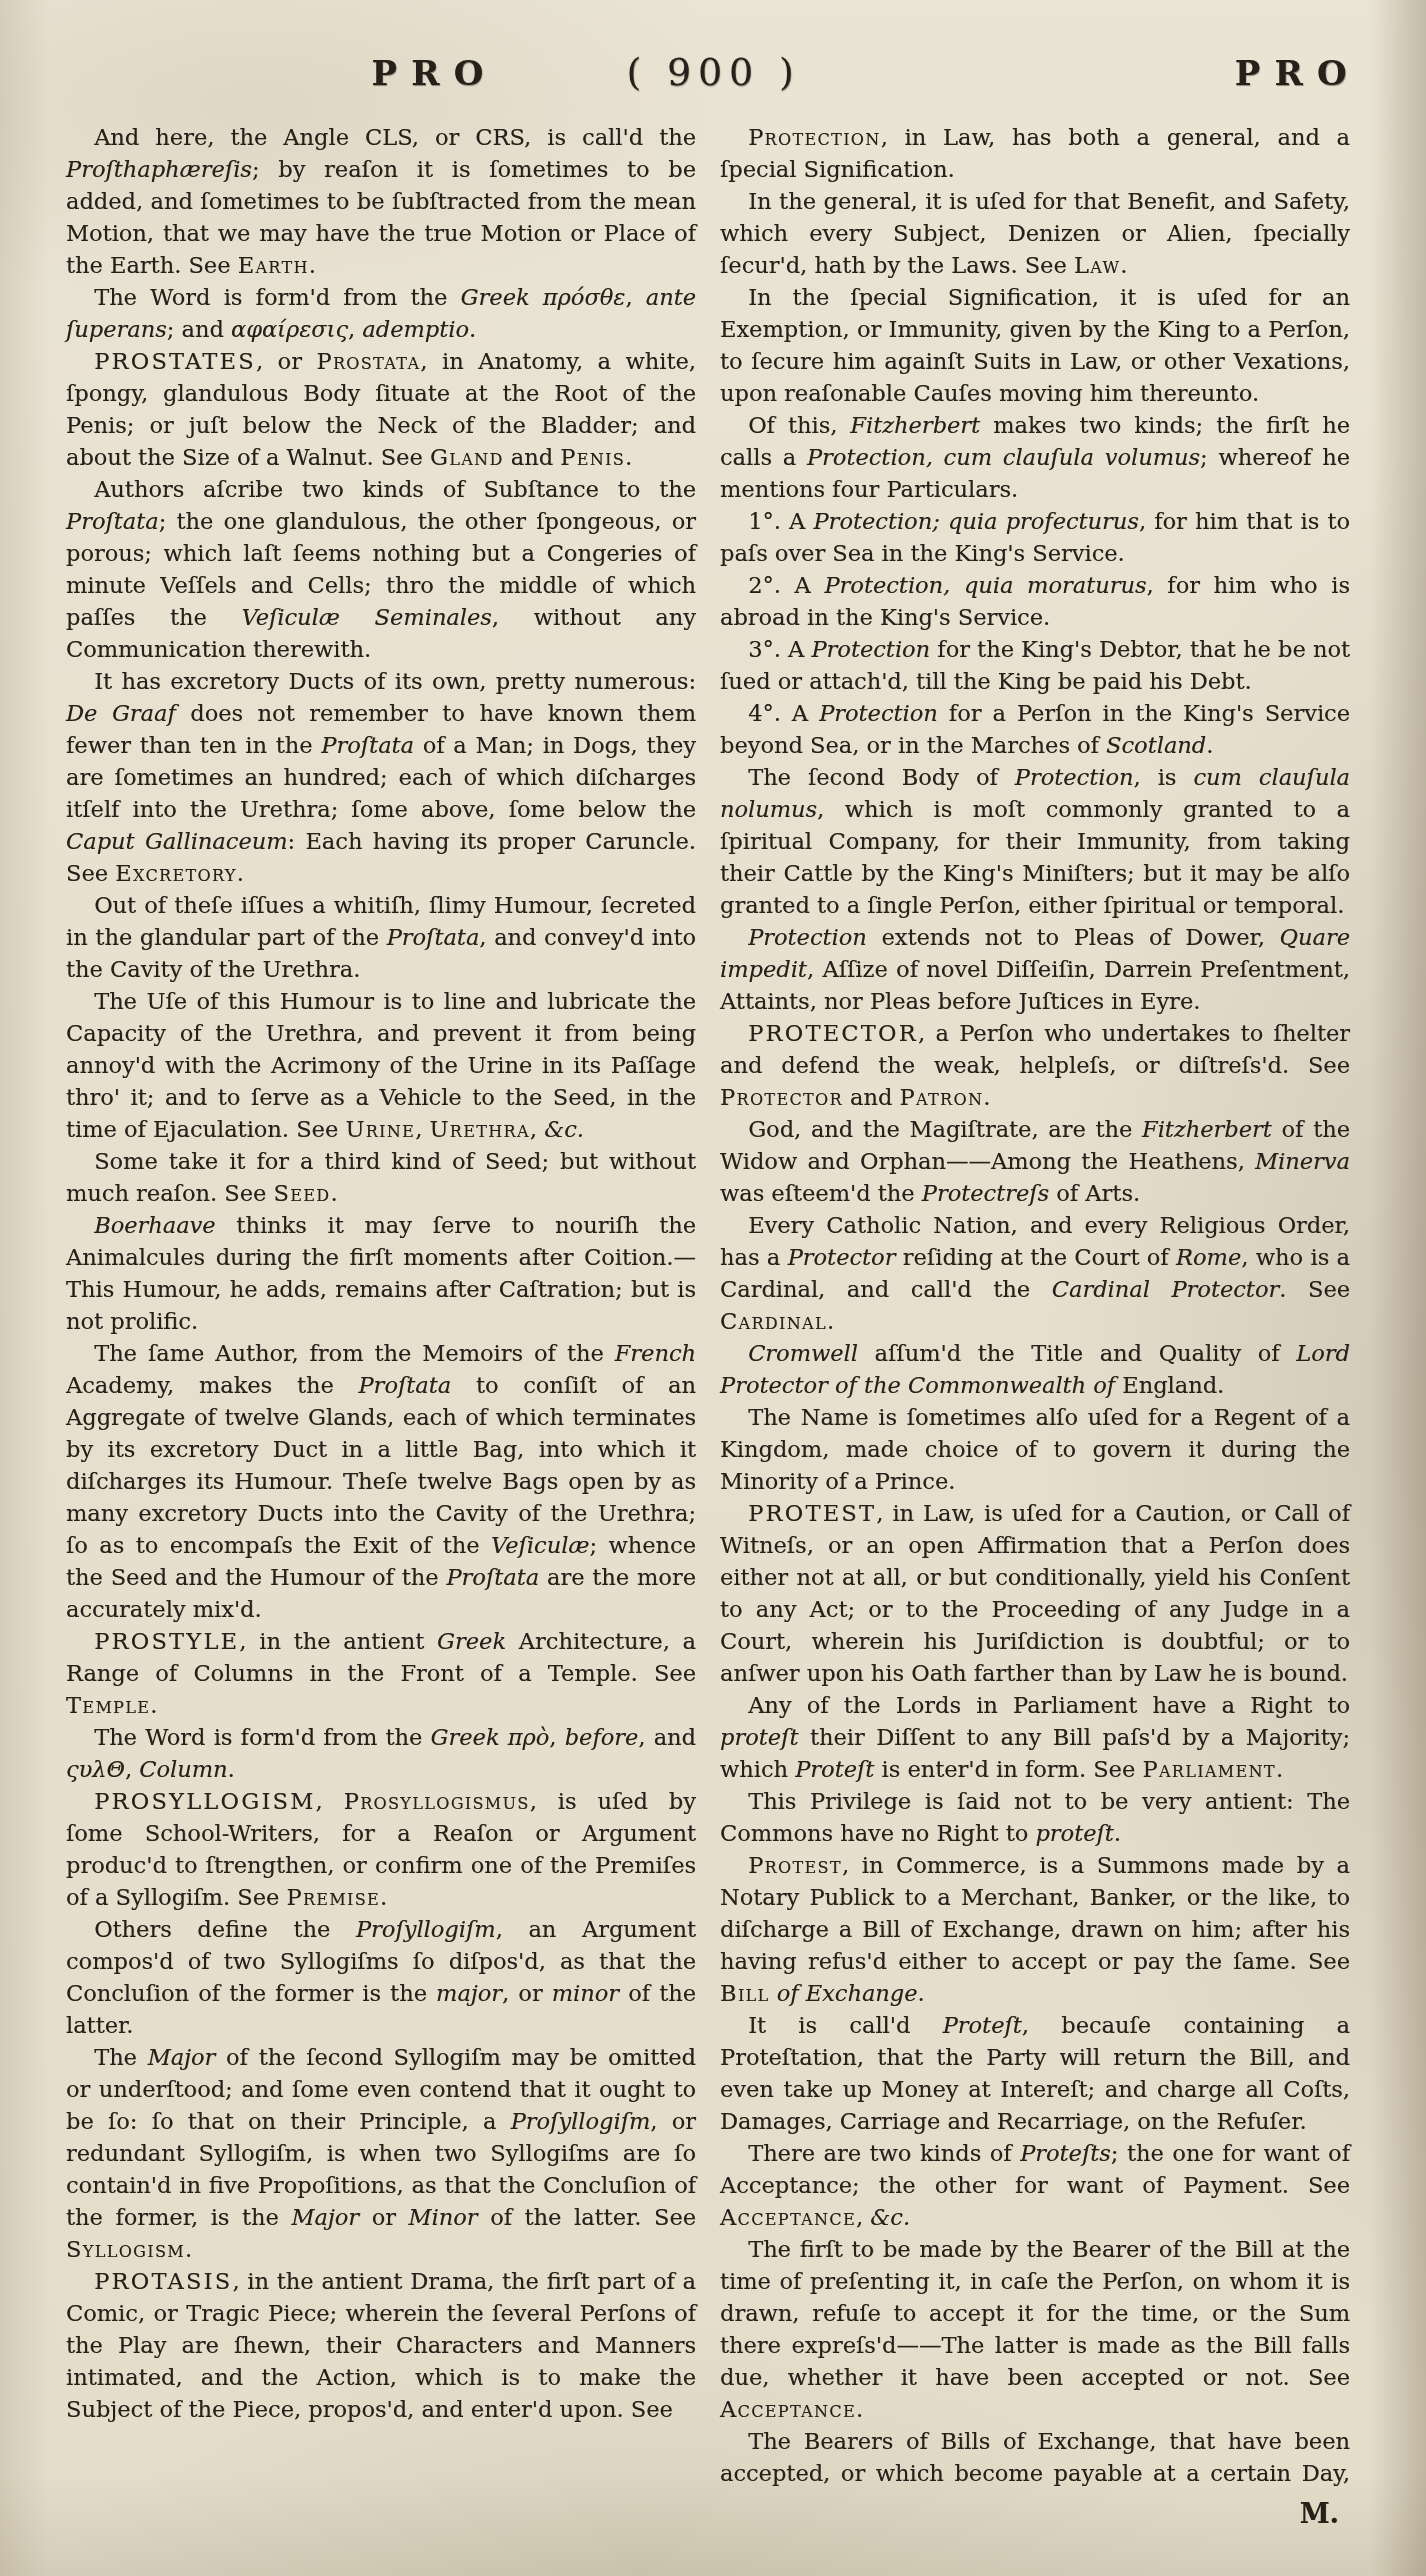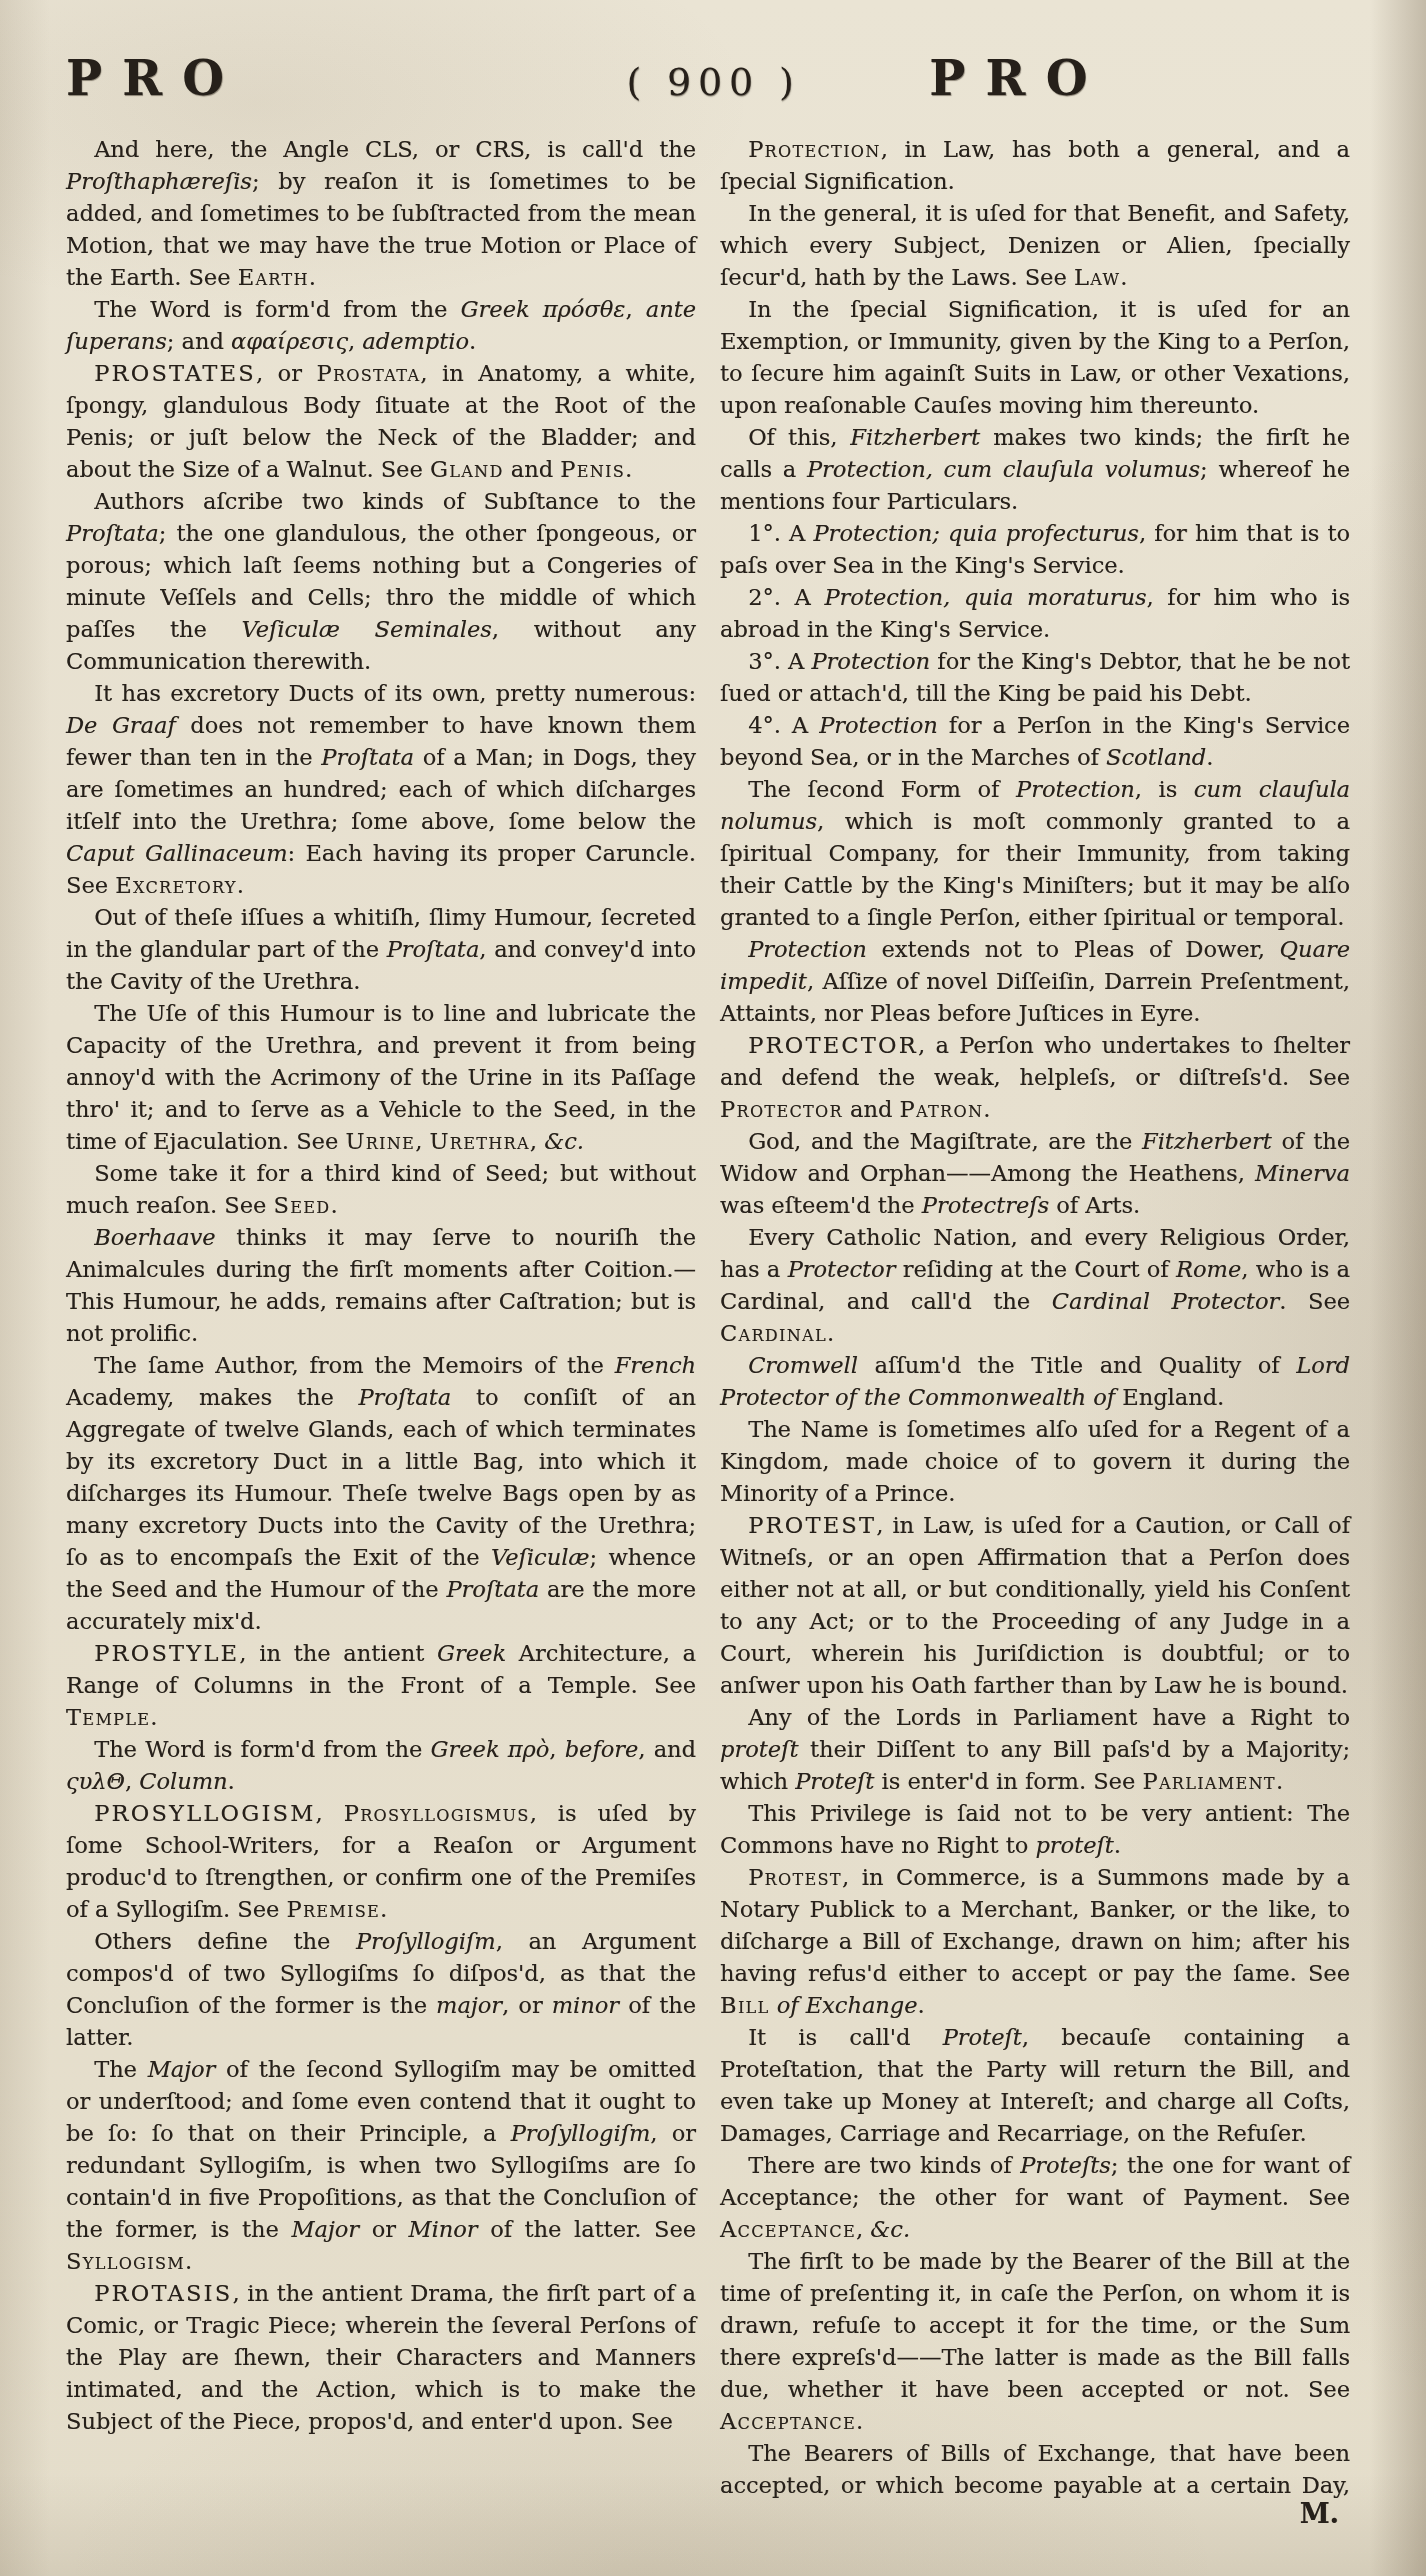--- a/index.html
+++ b/index.html
@@ -18,22 +18,22 @@
       linear-gradient(0deg, rgba(100,84,60,0.12) 0%, rgba(100,84,60,0.0) 4%),
       linear-gradient(180deg,#eae4d4 0%, #e7e0cf 40%, #e4ddca 100%);
   }
   .header{
     display:grid;
     grid-template-columns:1fr 1fr 1fr;
     align-items:baseline;
     padding:50px 66px 0 66px;
   }
   .running-word{
-    text-align:left;
-    font-size:48px;
+    text-align:right;
+    font-size:34px;
     letter-spacing:0.42em;
     font-weight:bold;
     text-shadow:0.6px 0.6px 0.9px rgba(30,22,12,0.45);
   }
   .page-num{
     text-align:center;
     font-size:38px;
     letter-spacing:0.18em;
     font-weight:normal;
     text-shadow:0.6px 0.6px 1.2px rgba(30,22,12,0.5);
@@ -99,21 +99,21 @@
       </div>
     <div class="col" id="col-right">
         <p><span class="sc">Protection</span><span>, in Law, has both a general, and a ſpecial Signification.</span></p>
         <p><span>In the general, it is uſed for that Benefit, and Safety, which every Subject, Denizen or Alien, ſpecially ſecur'd, hath by the Laws. See </span><span class="sc">Law</span><span>.</span></p>
         <p><span>In the ſpecial Signification, it is uſed for an Exemption, or Immunity, given by the King to a Perſon, to ſecure him againſt Suits in Law, or other Vexations, upon reaſonable Cauſes moving him thereunto.</span></p>
         <p><span>Of this, </span><span class="it">Fitzherbert</span><span> makes two kinds; the firſt he calls a </span><span class="it">Protection, cum clauſula volumus</span><span>; whereof he mentions four Particulars.</span></p>
         <p><span>1°. A </span><span class="it">Protection; quia profecturus</span><span>, for him that is to paſs over Sea in the King's Service.</span></p>
         <p><span>2°. A </span><span class="it">Protection, quia moraturus</span><span>, for him who is abroad in the King's Service.</span></p>
         <p><span>3°. A </span><span class="it">Protection</span><span> for the King's Debtor, that he be not ſued or attach'd, till the King be paid his Debt.</span></p>
         <p><span>4°. A </span><span class="it">Protection</span><span> for a Perſon in the King's Service beyond Sea, or in the Marches of </span><span class="it">Scotland</span><span>.</span></p>
-        <p><span>The ſecond Form of </span><span class="it">Protection</span><span>, is </span><span class="it">cum clauſula nolumus</span><span>, which is moſt commonly granted to a ſpiritual Company, for their Immunity, from taking their Cattle by the King's Miniſters; but it may be alſo granted to a ſingle Perſon, either ſpiritual or temporal.</span></p>
+        <p><span>The ſecond Body of </span><span class="it">Protection</span><span>, is </span><span class="it">cum clauſula nolumus</span><span>, which is moſt commonly granted to a ſpiritual Company, for their Immunity, from taking their Cattle by the King's Miniſters; but it may be alſo granted to a ſingle Perſon, either ſpiritual or temporal.</span></p>
         <p><span class="it">Protection</span><span> extends not to Pleas of Dower, </span><span class="it">Quare impedit</span><span>, Aſſize of novel Diſſeiſin, Darrein Preſentment, Attaints, nor Pleas before Juſtices in Eyre.</span></p>
         <p><span class="hw">PROTECTOR</span><span>, a Perſon who undertakes to ſhelter and defend the weak, helpleſs, or diſtreſs'd. See </span><span class="sc">Protector</span><span> and </span><span class="sc">Patron</span><span>.</span></p>
         <p><span>God, and the Magiſtrate, are the </span><span class="it">Fitzherbert</span><span> of the Widow and Orphan——Among the Heathens, </span><span class="it">Minerva</span><span> was eſteem'd the </span><span class="it">Protectreſs</span><span> of Arts.</span></p>
         <p><span>Every Catholic Nation, and every Religious Order, has a </span><span class="it">Protector</span><span> reſiding at the Court of </span><span class="it">Rome</span><span>, who is a Cardinal, and call'd the </span><span class="it">Cardinal Protector</span><span>. See </span><span class="sc">Cardinal</span><span>.</span></p>
         <p><span class="it">Cromwell</span><span> aſſum'd the Title and Quality of </span><span class="it">Lord Protector of the Commonwealth of</span><span> England.</span></p>
         <p><span>The Name is ſometimes alſo uſed for a Regent of a Kingdom, made choice of to govern it during the Minority of a Prince.</span></p>
         <p><span class="hw">PROTEST</span><span>, in Law, is uſed for a Caution, or Call of Witneſs, or an open Affirmation that a Perſon does either not at all, or but conditionally, yield his Conſent to any Act; or to the Proceeding of any Judge in a Court, wherein his Juriſdiction is doubtful; or to anſwer upon his Oath farther than by Law he is bound.</span></p>
         <p><span>Any of the Lords in Parliament have a Right to </span><span class="it">proteſt</span><span> their Diſſent to any Bill paſs'd by a Majority; which </span><span class="it">Proteſt</span><span> is enter'd in form. See </span><span class="sc">Parliament</span><span>.</span></p>
         <p><span>This Privilege is ſaid not to be very antient: The Commons have no Right to </span><span class="it">proteſt</span><span>.</span></p>
         <p><span class="sc">Protest</span><span>, in Commerce, is a Summons made by a Notary Publick to a Merchant, Banker, or the like, to diſcharge a Bill of Exchange, drawn on him; after his having refus'd either to accept or pay the ſame. See </span><span class="sc">Bill</span><span> </span><span class="it">of Exchange</span><span>.</span></p>

